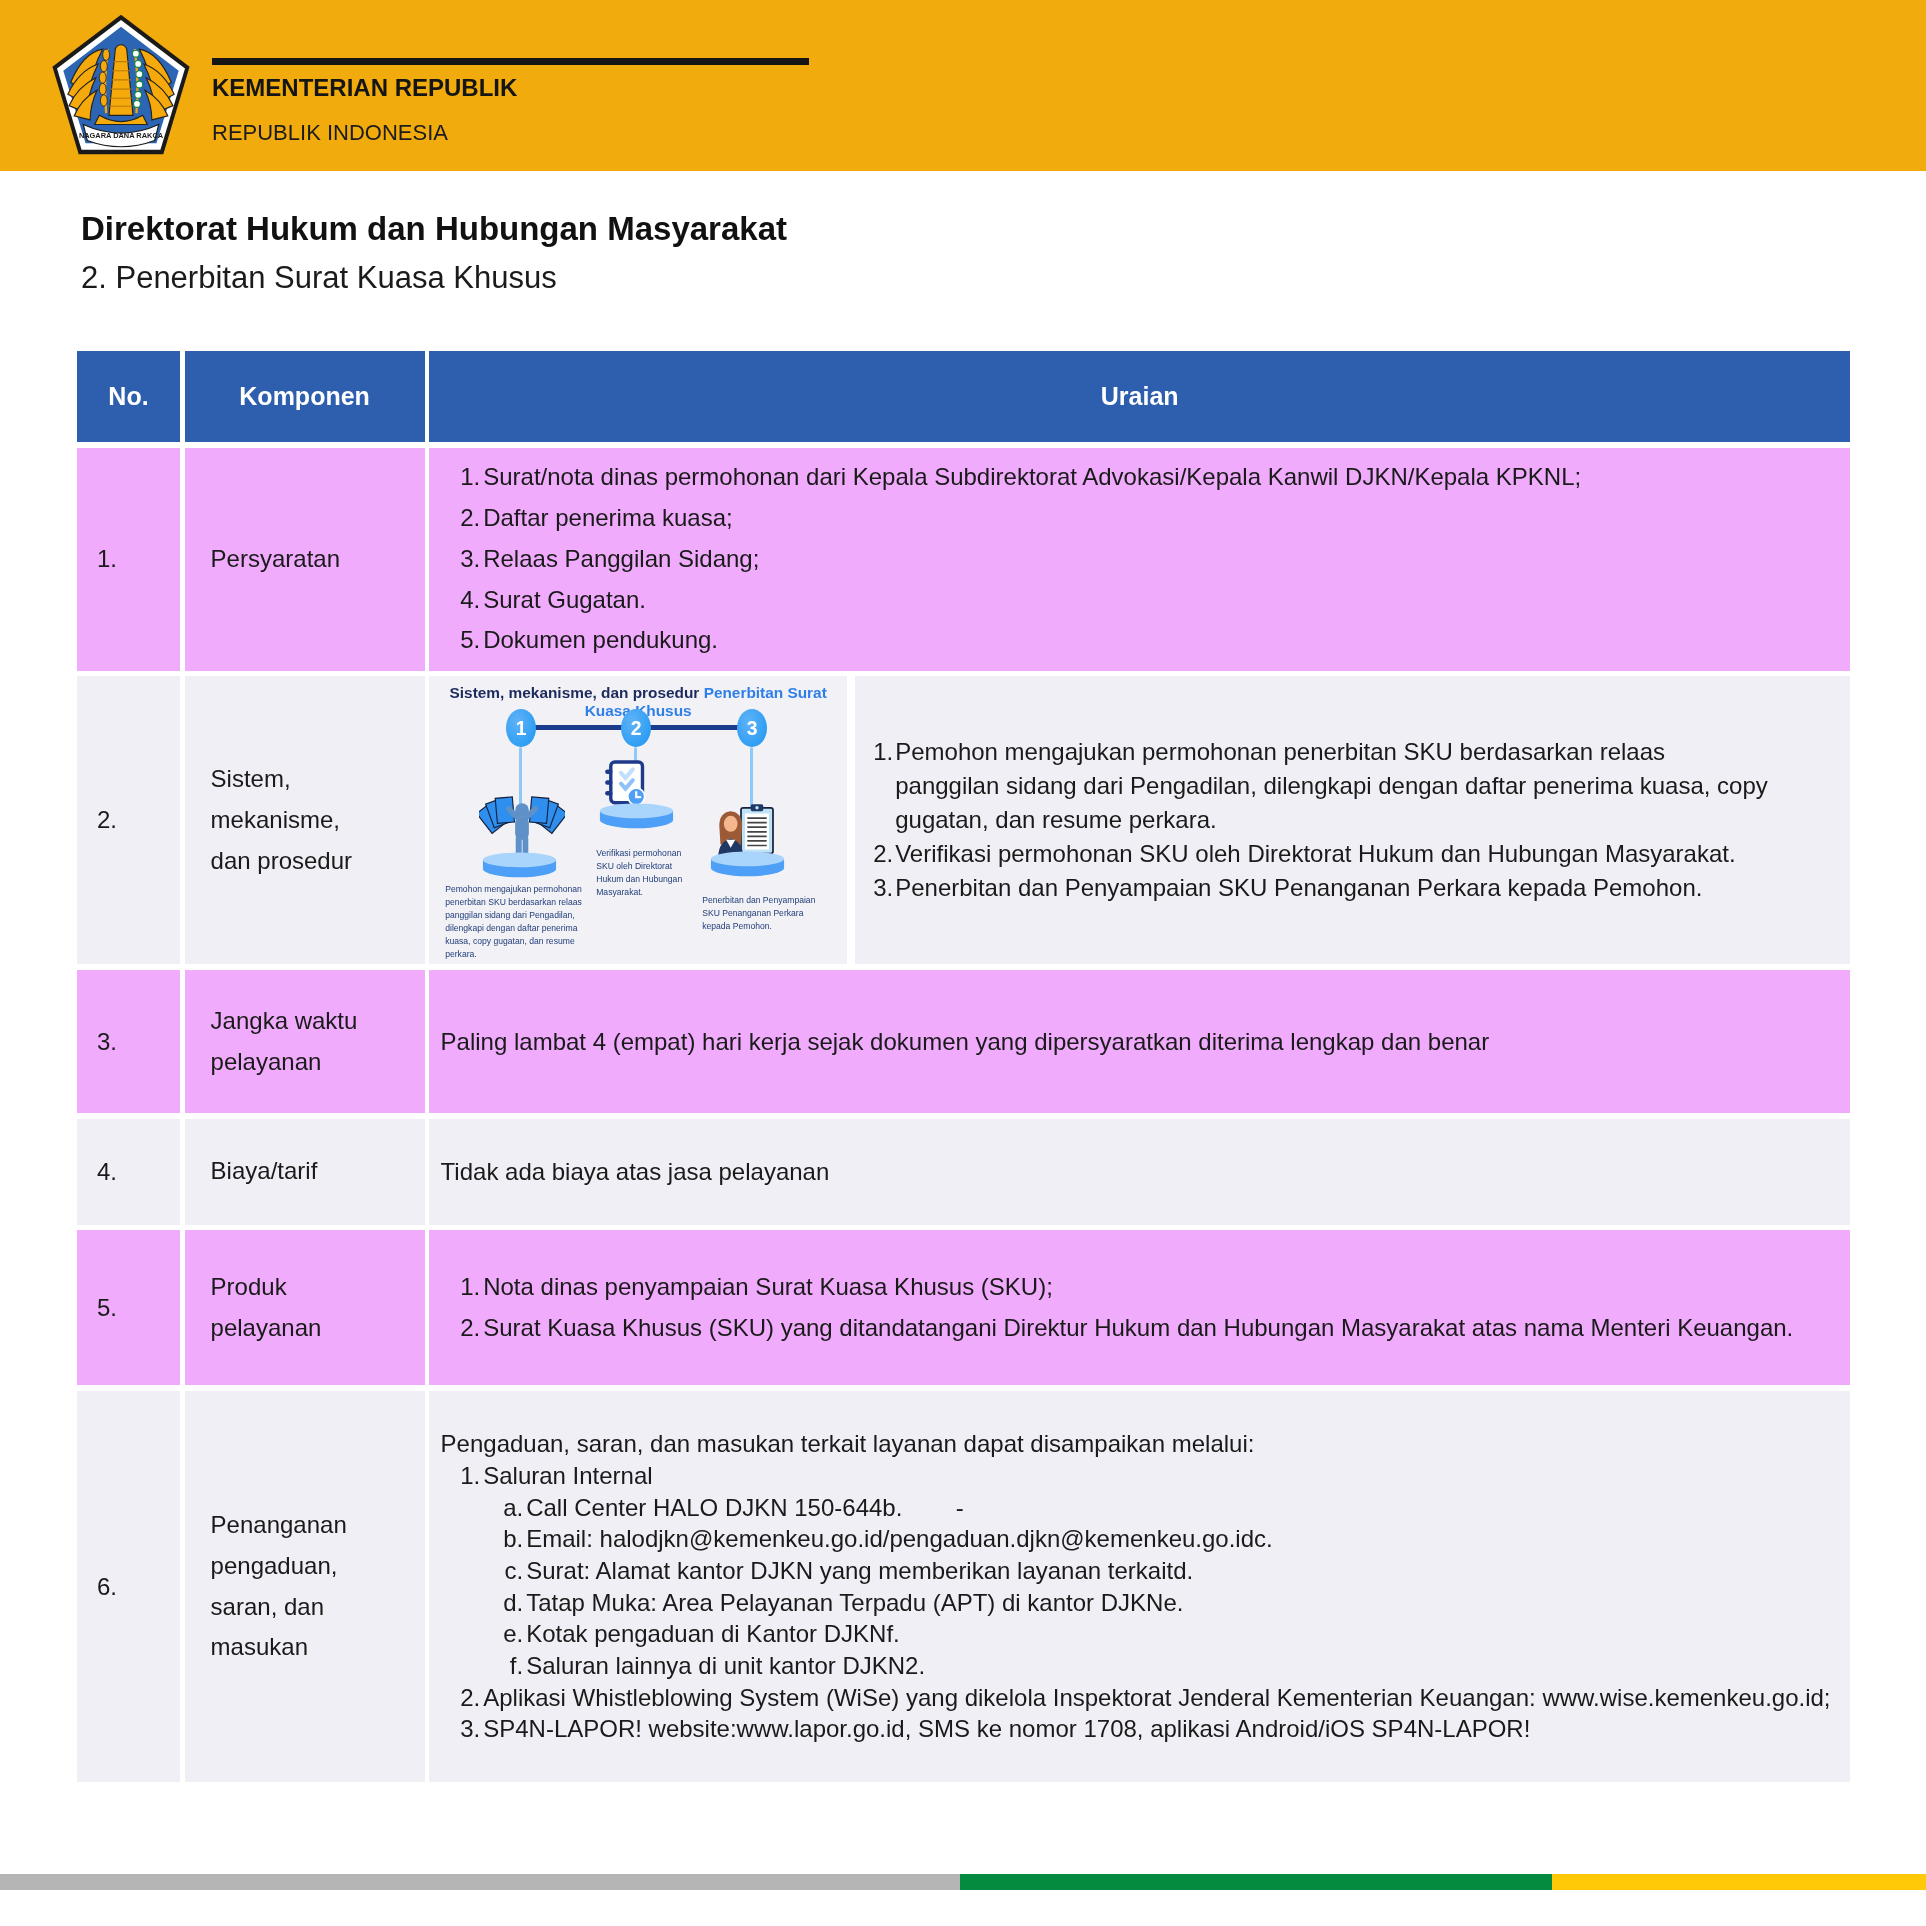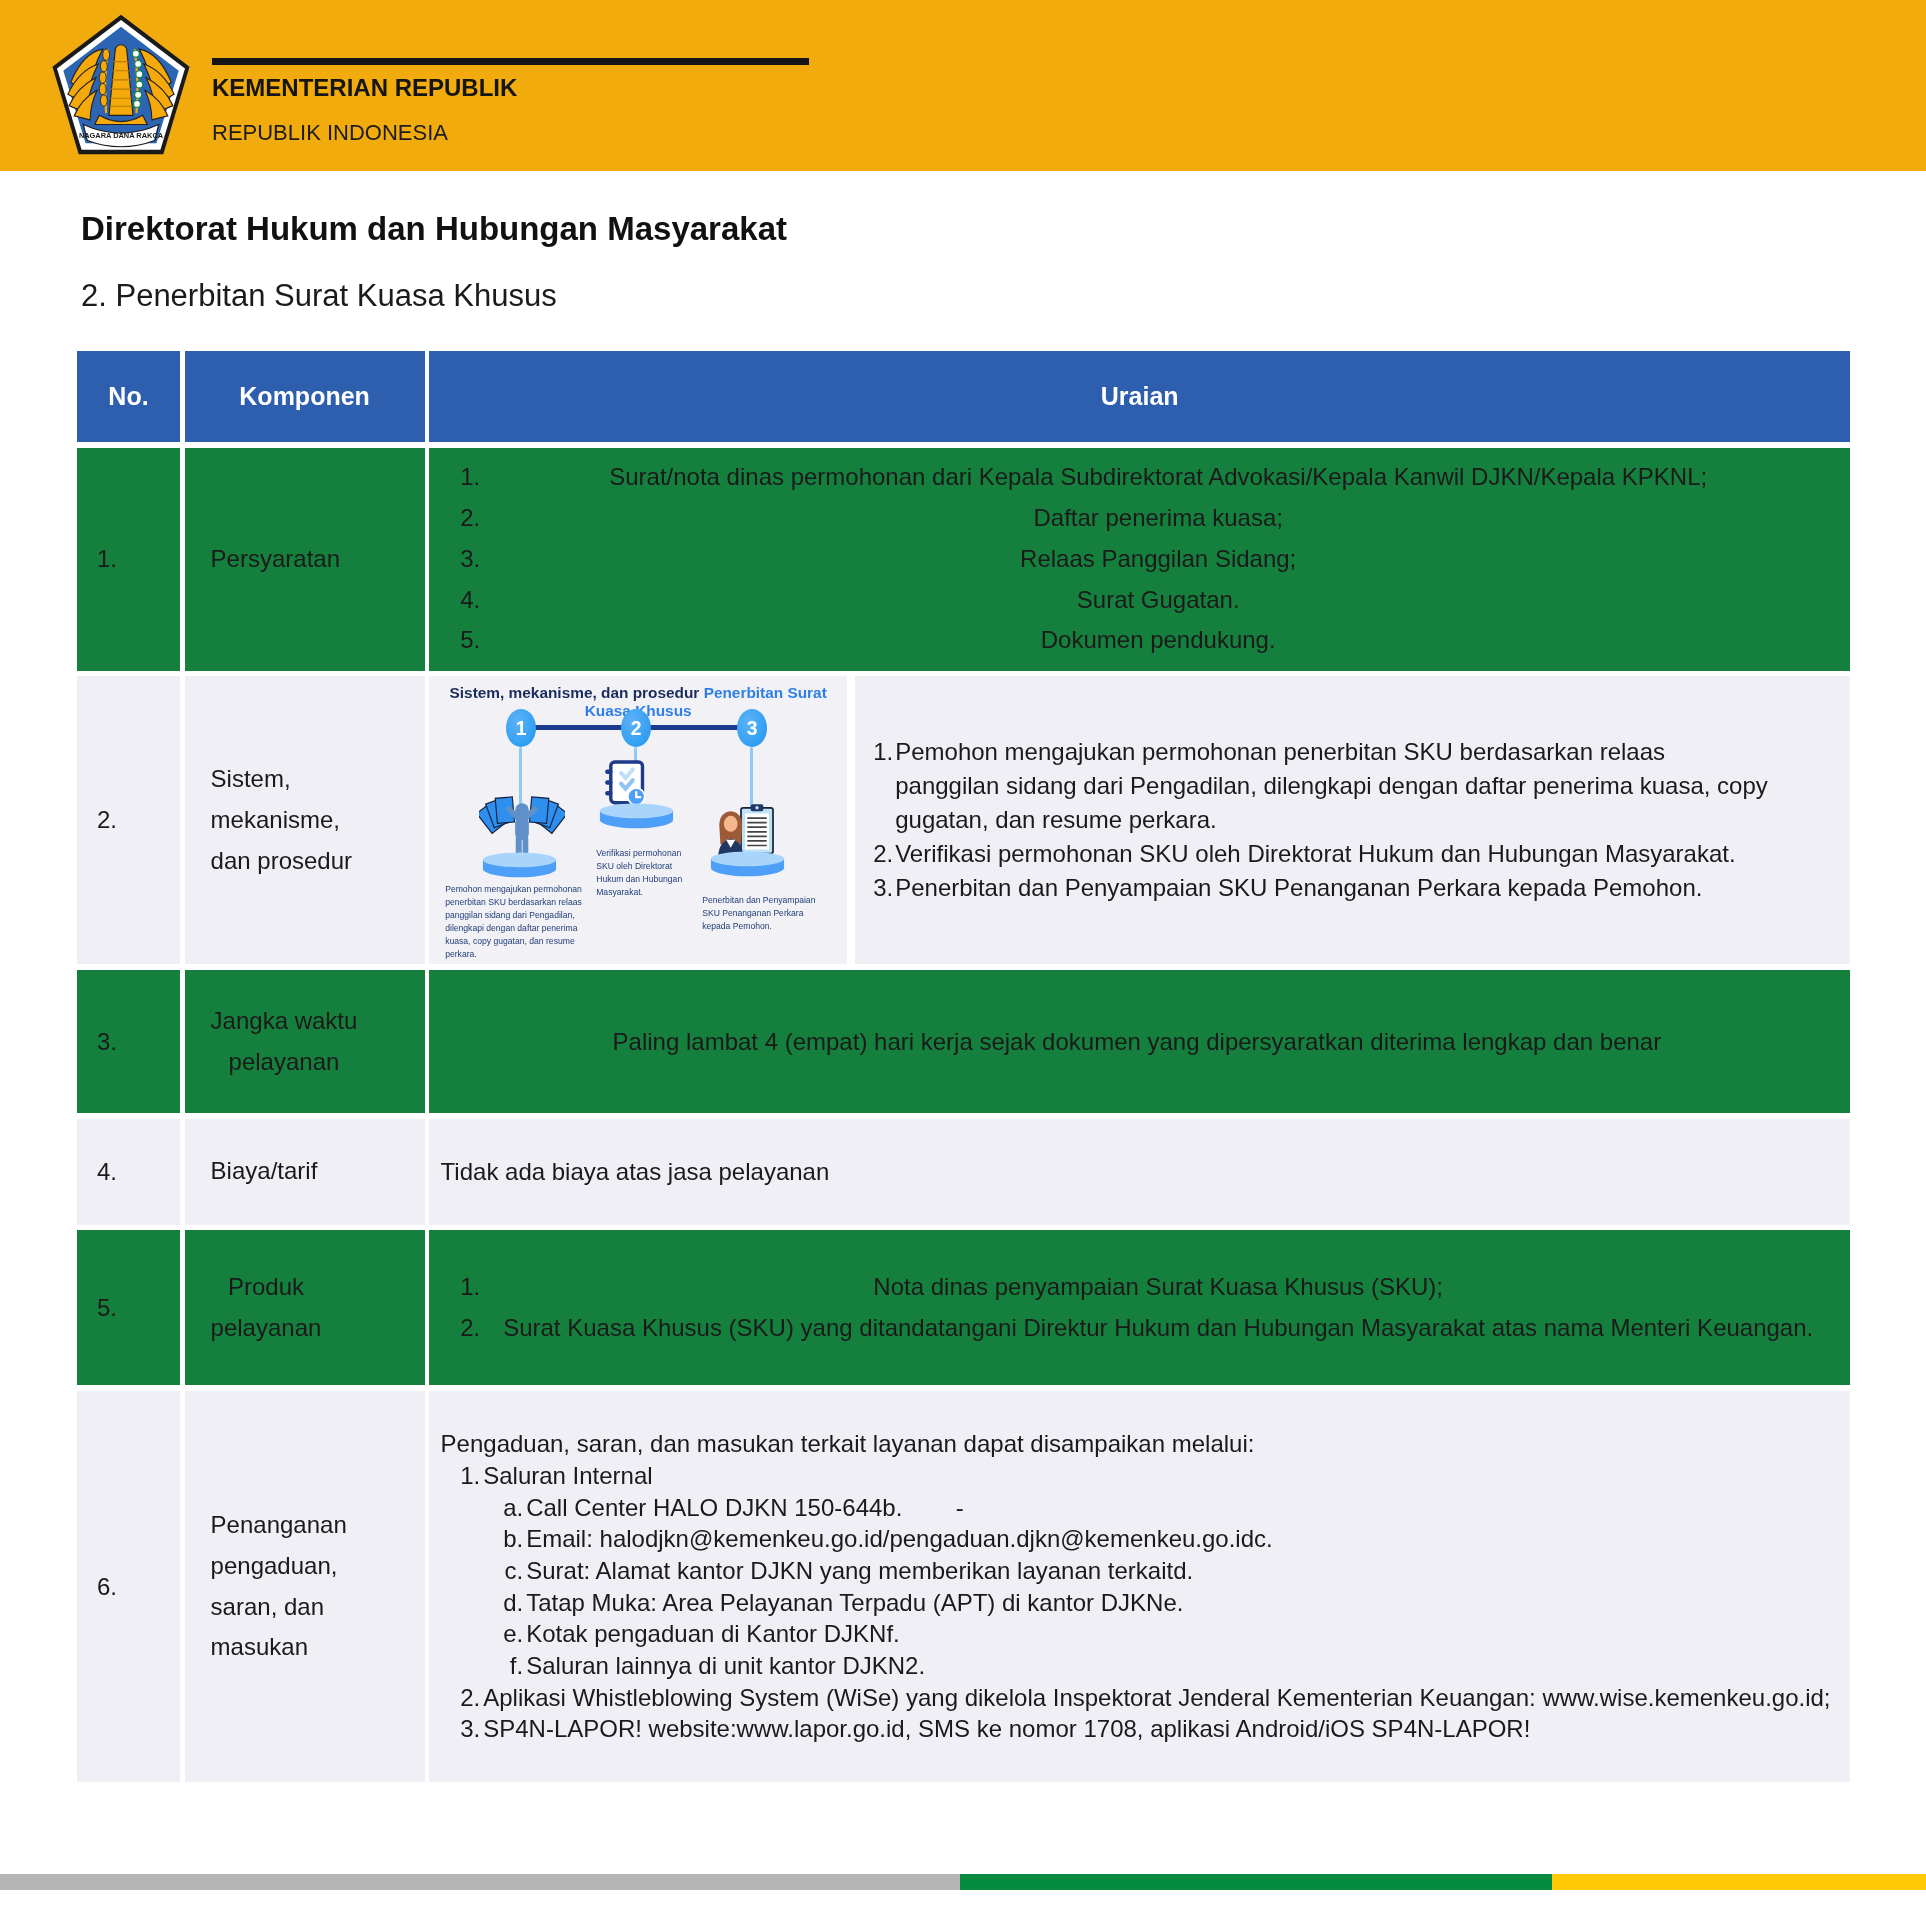--- a/index.html
+++ b/index.html
@@ -10,31 +10,31 @@
   .banner{position:absolute;left:0;top:0;width:1926px;height:171px;background:#F2AB0D;}
   .logo{position:absolute;left:49px;top:11.4px;width:144px;height:147px;}
   .banner-text{position:absolute;left:212px;top:49px;}
   .org1{font-size:27px;font-weight:bold;letter-spacing:0.6px;color:#151515;line-height:1;}
   .org-underline{width:597px;height:6.8px;background:#151515;margin-top:9px;}
   .org2{font-size:24px;font-weight:bold;color:#151515;margin-top:11.4px;line-height:1;}
   .org3{font-size:22px;color:#1c1c1c;margin-top:22px;line-height:1;}
 
   
   .page-title{position:absolute;left:81px;top:210px;font-size:33px;font-weight:bold;color:#111;}
-  .page-subtitle{position:absolute;left:81px;top:278px;font-size:31px;color:#1b1b1b;}
+  .page-subtitle{position:absolute;left:81px;top:260px;font-size:31px;color:#1b1b1b;}
 
   
   .std-table{position:absolute;left:77px;top:351px;width:1425px;
              display:grid;grid-template-columns:103px 240px 1421px;
              grid-template-rows:91px 223px 288px 143px 106px 155px 391px;
              column-gap:4.6px;row-gap:5.7px;}
   .th{background:#2E5FAE;color:#ffffff;font-weight:bold;font-size:25px;
       display:flex;align-items:center;justify-content:center;}
   .cell{font-size:24px;}
-  .bg-a{background:#15803d;text-align:center;}
+  .bg-a{background:#f0abfc;}
   .bg-b{background:#F0EFF5;}
   .no-cell{display:flex;align-items:center;padding-left:20px;}
   .komp-cell{display:flex;align-items:center;padding-left:26px;padding-right:23px;
              white-space:pre-line;line-height:1.7;}
   .ur-cell{display:flex;flex-direction:column;justify-content:center;padding-right:17px;}
   .plain-text{padding-left:11.4px;}
   .intro{padding-left:11.4px;}
 
   ol.num{list-style:none;counter-reset:n;margin:0;padding:0;}
   ol.num>li{counter-increment:n;position:relative;padding-left:54px;}

